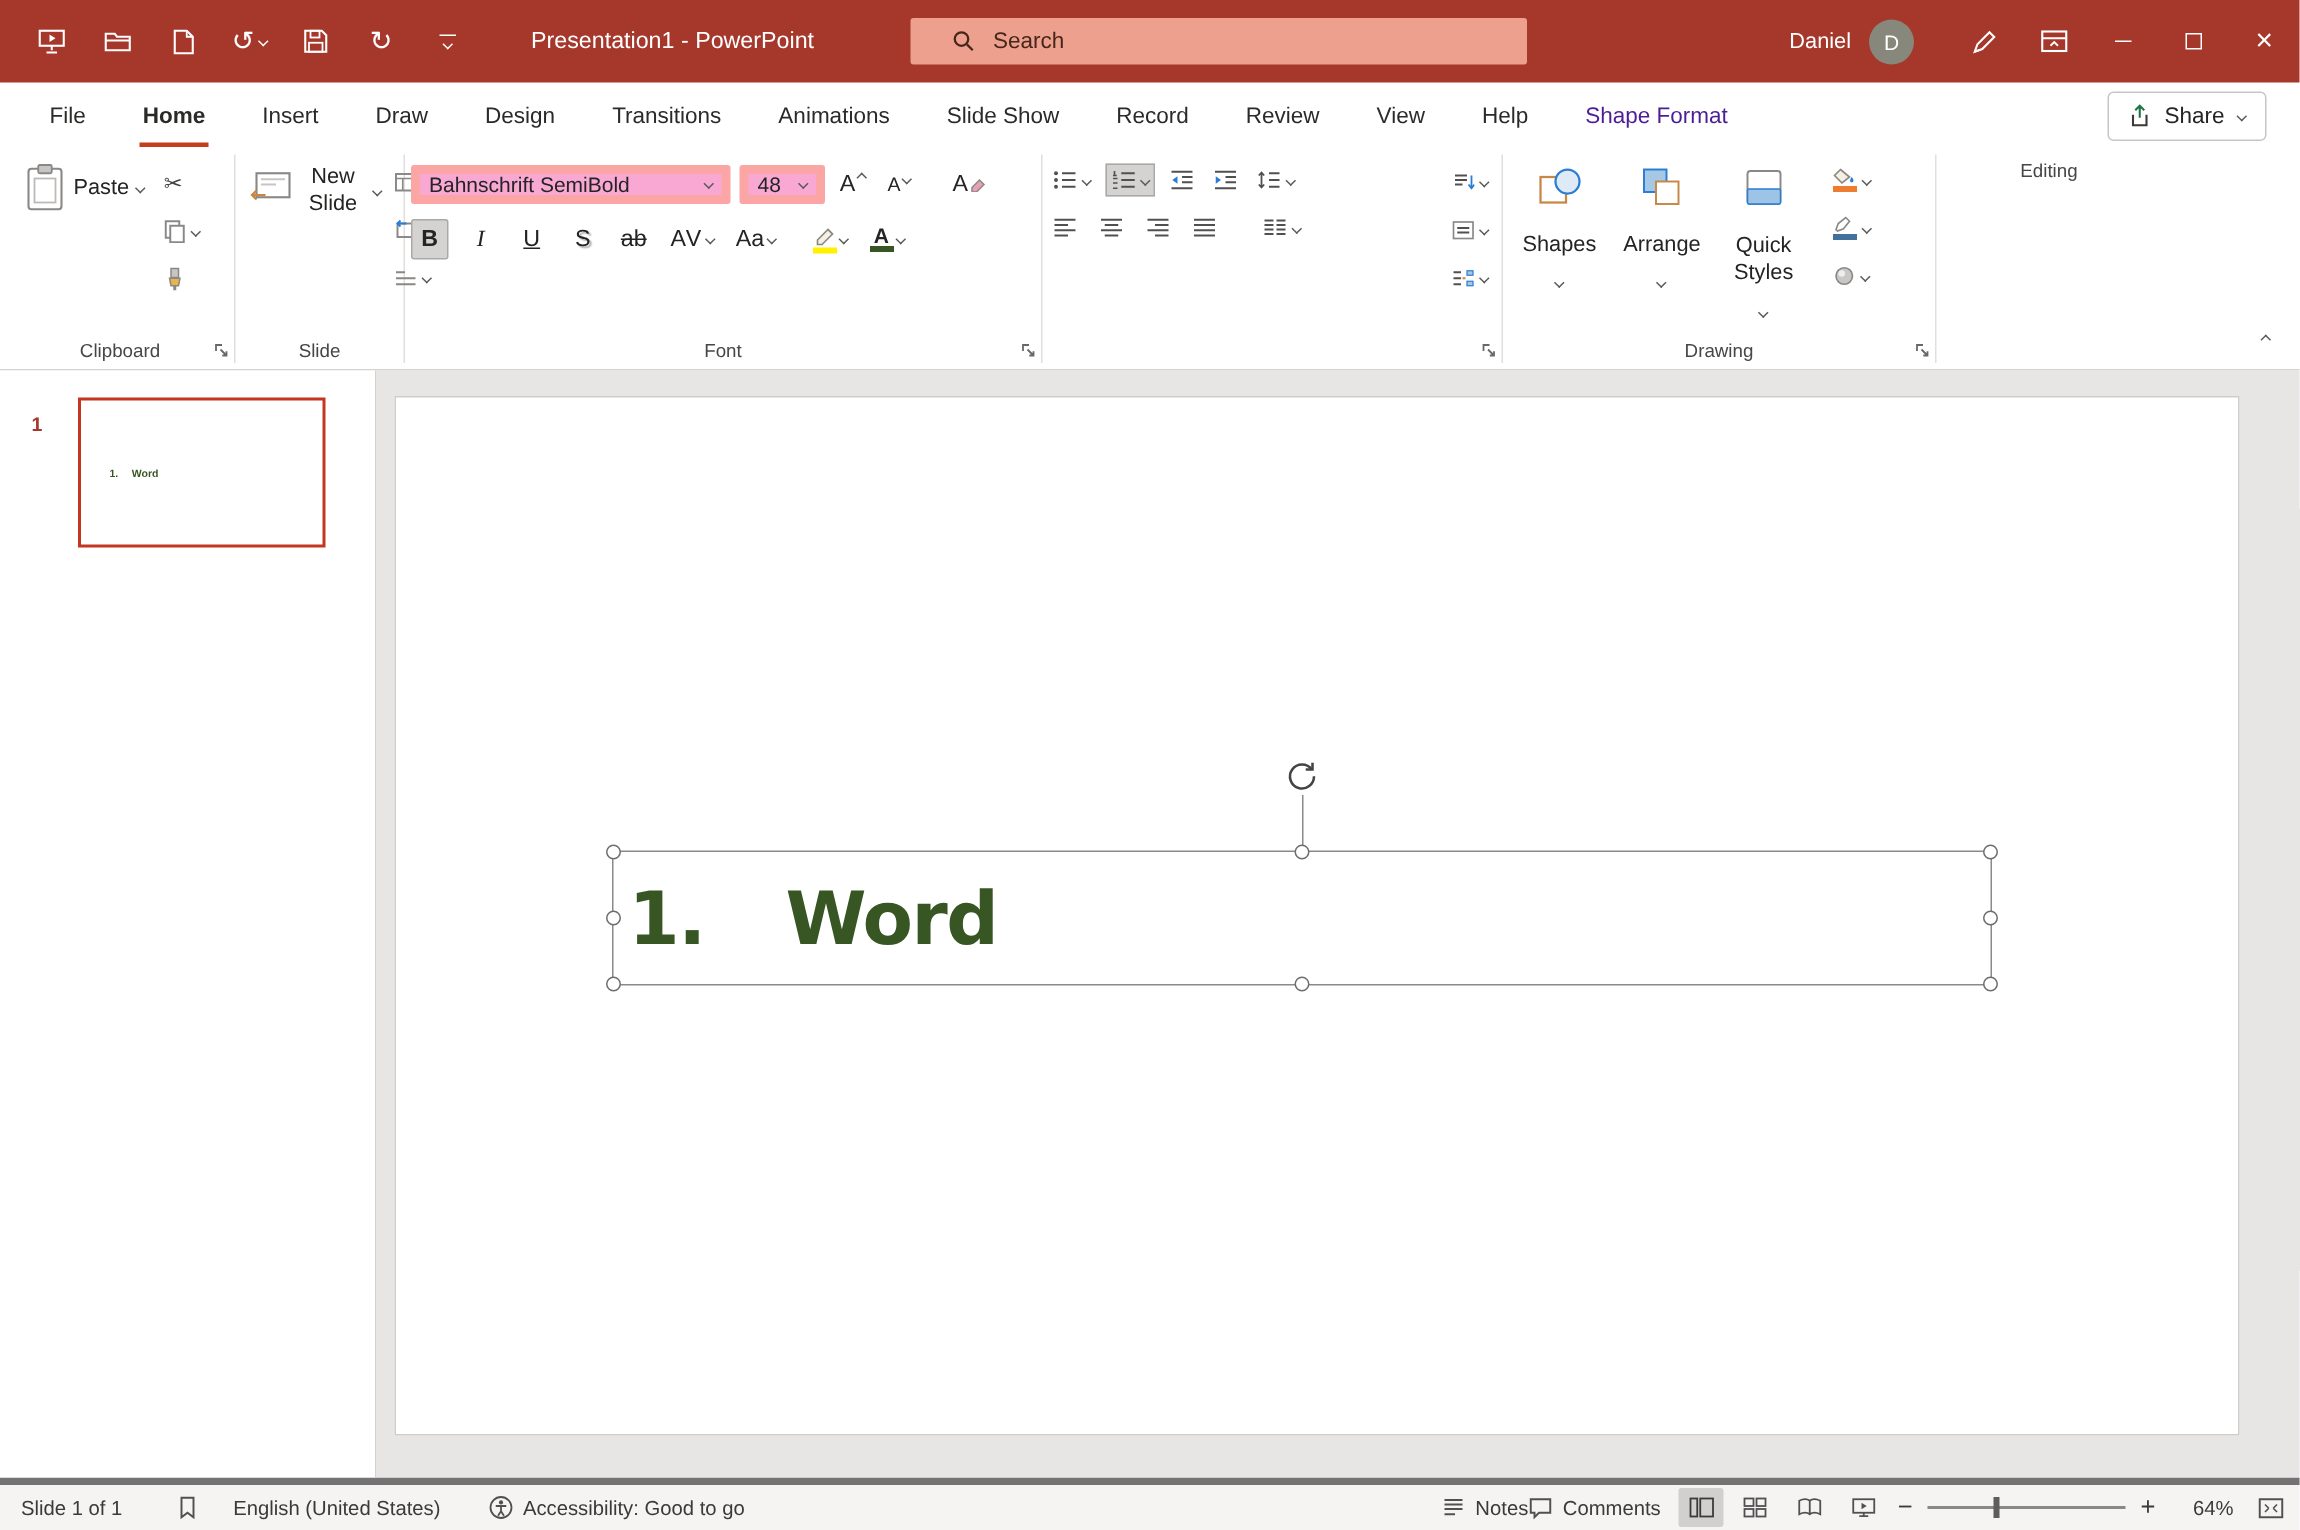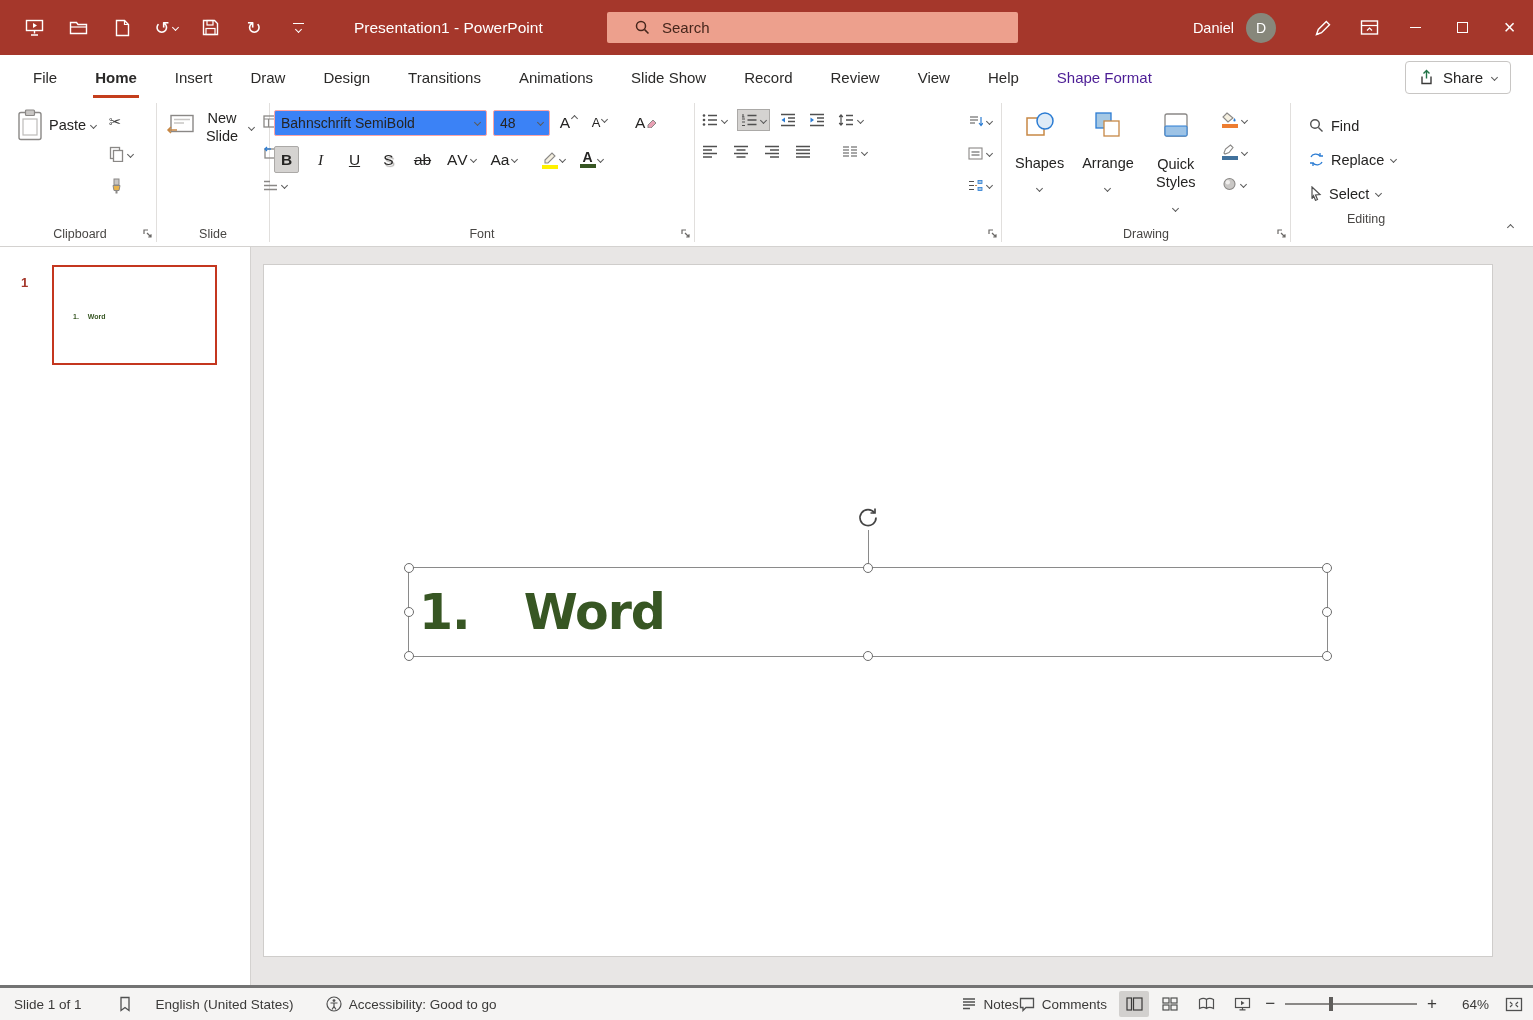--- a/index.html
+++ b/index.html
@@ -33,21 +33,21 @@
   .gbody{flex:1;display:flex;align-items:flex-start}
   .glabel{height:25px;display:flex;align-items:center;justify-content:center;font-size:12.5px;color:#484644}
   .gsep{width:1px;background:#E1DFDD;margin:4px 0;flex:none}
   .launch{position:absolute;right:3px;bottom:7px}
   .cv{width:5px;height:5px;border-right:1.3px solid #5a5a5a;border-bottom:1.3px solid #5a5a5a;transform:rotate(45deg);display:inline-block;flex:none}
   .cvup{width:5px;height:5px;border-left:1.3px solid #5a5a5a;border-top:1.3px solid #5a5a5a;transform:rotate(45deg);display:inline-block}
   .cvw{border-color:#fff}
   .bigbtn{display:flex;flex-direction:row;align-items:center;padding:8px 8px 2px;gap:5px;font-size:14.5px;color:#252423;text-align:center}
   .smcol{display:flex;flex-direction:column;gap:10px;padding:10px 2px 0}
   .sbtn{display:flex;align-items:center;gap:4px;height:22px;padding:0 3px}
-  .combo{border:1px solid #fca5a5;height:26px;display:flex;align-items:center;font-size:14px;padding:0 6px;gap:8px;border-radius:2px;background:#3b82f6;white-space:nowrap}
+  .combo{border:6px solid #fca5a5;height:26px;display:flex;align-items:center;font-size:14px;padding:0 6px;gap:8px;border-radius:2px;background:#f9a8d4;white-space:nowrap}
   .frow{display:flex;align-items:center;gap:6px}
   .fcol{display:flex;flex-direction:column;gap:10px;padding-top:8px}
   .fbtn{min-width:25px;height:27px;display:flex;align-items:center;justify-content:center;font-size:15.5px;color:#252423;padding:0 3px;border-radius:2px;gap:2px}
   .pressed{background:#D5D3D1;border:1px solid #ABA9A7}
   .bars{display:flex;flex-direction:column;align-items:center;line-height:1}
   .cbar{width:16px;height:4px;margin-top:1px}
   .mbtn{display:flex;flex-direction:column;align-items:center;gap:15px;padding:9px 9px 2px;font-size:14.5px;text-align:center;color:#252423}
   .erow{display:flex;align-items:center;gap:7px;height:25px;font-size:14.5px;padding:0 4px}
   .ecol{display:flex;flex-direction:column;gap:9px;padding-top:12px;padding-left:10px}
   .ribchev{position:absolute;right:20px;bottom:12px}
@@ -60,21 +60,21 @@
   .thumb-text .w{margin-left:9px}
   .canvas{flex:1;background:#E8E6E5;position:relative}
   .slide{position:absolute;left:12px;top:17px;width:1230px;height:693px;background:#fff;border:1px solid #CFCDCB}
   .textbox{position:absolute;left:144px;top:302px;width:920px;height:90px;border:1px solid #8a8a8a}
   .slide-text{position:absolute;left:10px;top:0;height:88px;display:flex;align-items:center;font-family:"DejaVu Sans",sans-serif;font-weight:700;font-size:49px;color:#375623;letter-spacing:-1px}
   .slide-text .w{margin-left:54px}
   .h{position:absolute;width:10px;height:10px;border-radius:50%;background:#fff;border:1.5px solid #6d6d6d}
   .rotline{position:absolute;left:50%;top:-38px;height:34px;width:1px;background:#8a8a8a}
   .rot{position:absolute;left:calc(50% - 12px);top:-63px}
   
-  .status{height:35px;border-top:3px solid #737373;background:#F5F4F3;display:flex;align-items:center;font-size:13.5px;color:#3b3a39;flex:none;padding:0 10px 0 14px}
+  .status{height:35px;border-top:5px solid #737373;background:#F5F4F3;display:flex;align-items:center;font-size:13.5px;color:#3b3a39;flex:none;padding:0 10px 0 14px}
   .sitem{display:flex;align-items:center;gap:7px;white-space:nowrap}
   .sright{margin-left:auto;display:flex;}
   .vbtn{width:30px;height:26px;display:flex;align-items:center;justify-content:center;border-radius:2px}
   .vbtn.on{background:#D2D0CE}
   .slider{width:132px;height:26px;display:flex;align-items:center;position:relative}
   .track{width:100%;height:2px;background:#8A8886}
   .sthumb{position:absolute;left:44px;top:6px;width:4px;height:14px;background:#5f5d5b}
   .zglyph{font-size:17px;color:#3b3a39}
   svg{display:block;flex:none}
 </style>
@@ -530,44 +530,20 @@
       <div class="glabel">Drawing</div>
       <div class="launch">
         <svg width="11" height="11" viewBox="0 0 11 11">
             <path d="M2 6 V2 h4 M5 5 l4 4 M9 6.2 V9 H6.2" fill="none" stroke="#6a6866" stroke-width="1.2"></path>
           </svg>
       </div>
     </div>
     <div class="gsep"></div>
 
     <div class="grp" style="width:150px">
-      <div class="ecol">
-        <div class="erow">
-          <svg width="15" height="15" viewBox="0 0 15 15">
-              <circle cx="6" cy="6" r="4.3" fill="none" stroke="#505050" stroke-width="1.4"></circle>
-              <line x1="9.4" y1="9.4" x2="13.5" y2="13.5" stroke="#505050" stroke-width="1.4"></line>
-            </svg>
-          <span>Find</span>
-        </div>
-        <div class="erow">
-          <svg width="15" height="15" viewBox="0 0 15 15">
-              <path d="M2 5 a5 4 0 0 1 9-1 M13 10 a5 4 0 0 1 -9 1" fill="none" stroke="#2B7CD3" stroke-width="1.3"></path>
-              <path d="M11 1 v3 h3 M4 14 v-3 H1" fill="none" stroke="#2B7CD3" stroke-width="1.3"></path>
-            </svg>
-          <span>Replace</span>
-          <span class="cv"></span>
-        </div>
-        <div class="erow">
-          <svg width="13" height="15" viewBox="0 0 13 15">
-              <path d="M3 1 l8 7.5 -4.5 .4 2 4.5 -2 .9 -2-4.6 -1.5 3 z" fill="#fff" stroke="#505050" stroke-width="1.2"></path>
-            </svg>
-          <span>Select</span>
-          <span class="cv"></span>
-        </div>
-      </div>
       <div class="glabel">Editing</div>
     </div>
 
     <div class="ribchev"><span class="cvup"></span></div>
   </div>
 
   <div class="work">
     <div class="thumbs">
       <div class="thumb-num">1</div>
       <div class="thumb">

